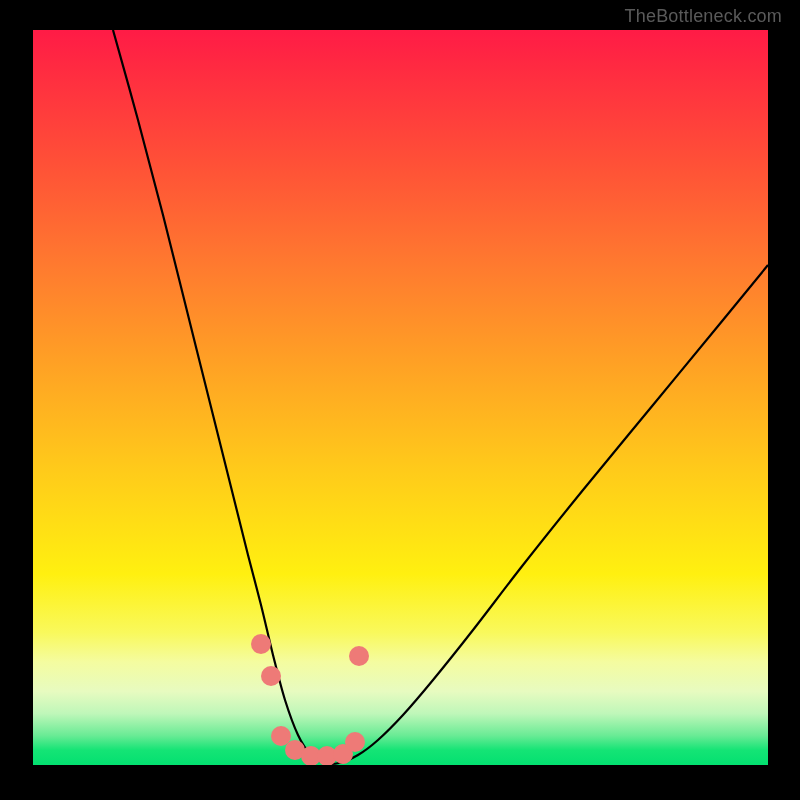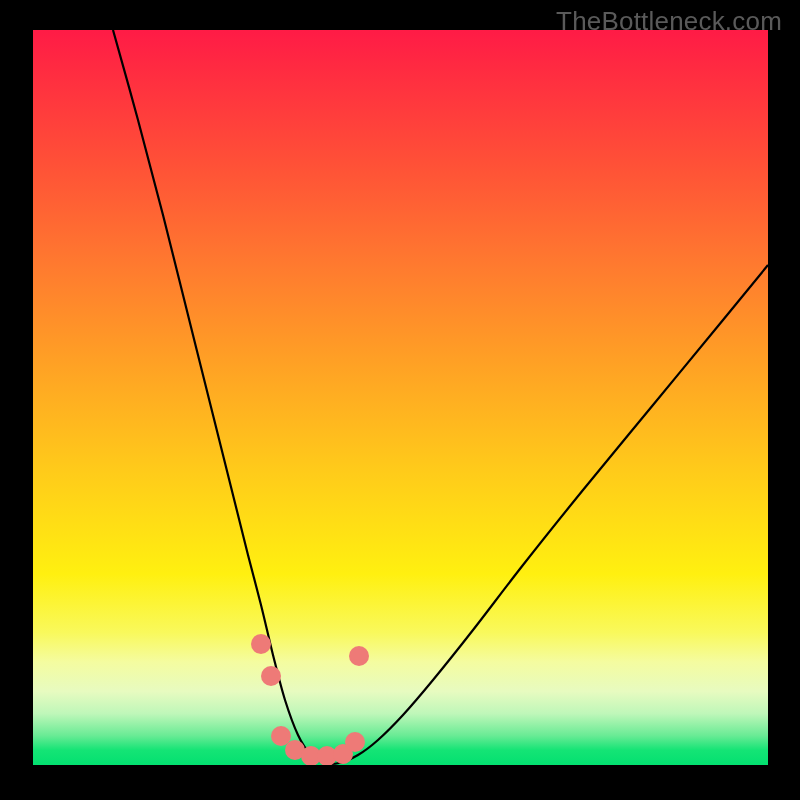--- a/index.html
+++ b/index.html
@@ -49,21 +49,21 @@
       #69eb95 96%,
       #14e475 98%,
       #03e070 100%
     );
   }
   .watermark {
     position: absolute;
     top: 6px;
     right: 18px;
     color: #5a5a5a;
-    font-size: 26px;
+    font-size: 18px;
     text-align: right;
     letter-spacing: 0.2px;
   }
   svg.curves {
     position: absolute;
     left: 0;
     top: 0;
     width: 100%;
     height: 100%;
   }

